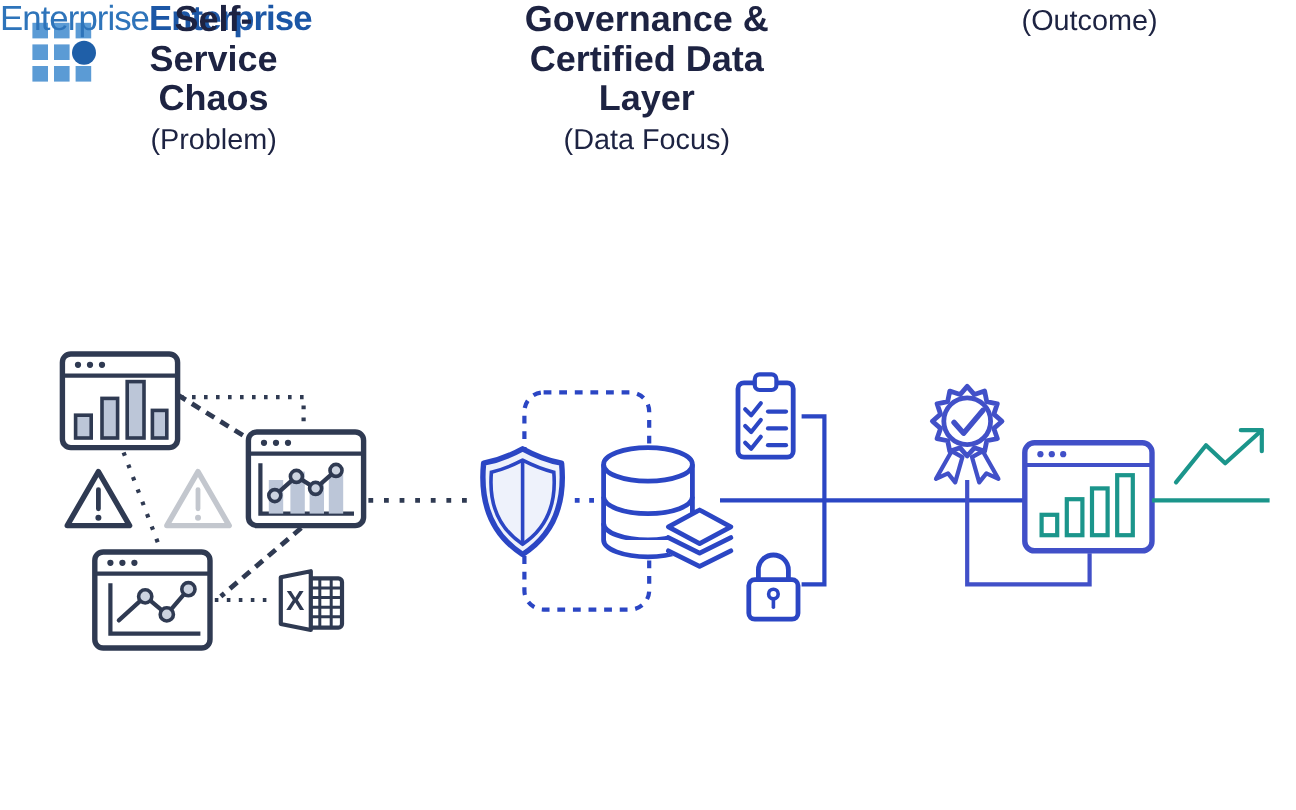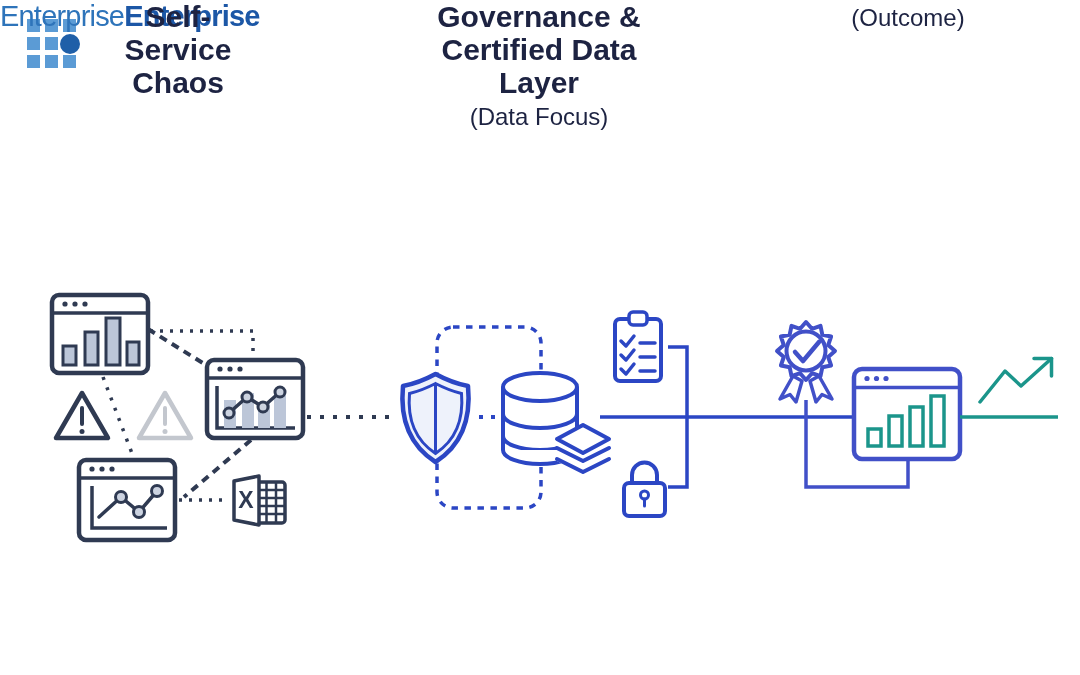--- a/index.html
+++ b/index.html
@@ -62,20 +62,21 @@
       </g>
       <circle cx="70" cy="44" r="10" class="f-circ" fill="#1f5fa8"></circle>
     </svg>
     <div class="brand-text">
       <span class="brand-first">Enterprise</span><span class="brand-second">Enterprise</span>
     </div>
   </div>
 
   <div id="col1" class="col-header">
     <div class="col-title">Self-Service Chaos</div>
+    <div class="col-sub">(Problem)</div>
   </div>
   <div id="col2" class="col-header">
     <div class="col-title">Governance &amp; Certified Data Layer</div>
     <div class="col-sub">(Data Focus)</div>
   </div>
   <div id="col3" class="col-header">
     <div class="col-sub">(Outcome)</div>
   </div>
 
   <svg id="diagram" viewBox="0 0 1080 675">

